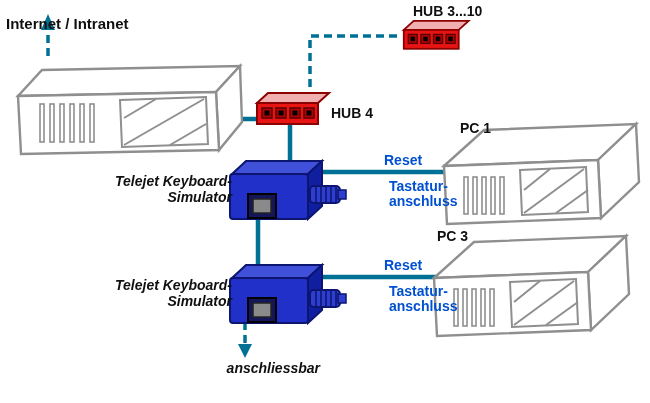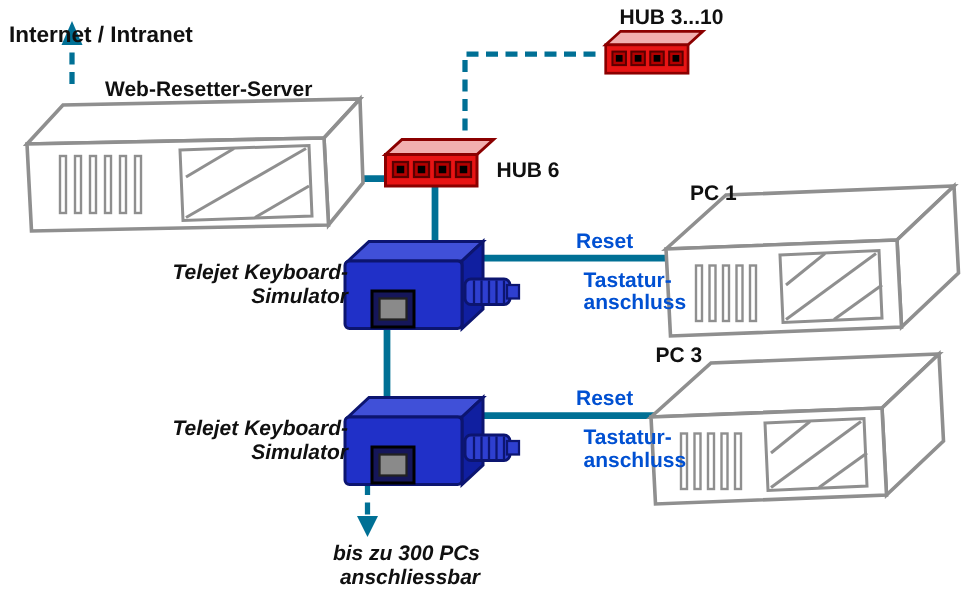--- a/index.html
+++ b/index.html
@@ -114,23 +114,22 @@
     <use href="#pc-shape" transform="translate(-10,112)"></use>
 
     <use href="#hub-shape" transform="translate(255,92)"></use>
     <use href="#hub-shape" transform="translate(402,20) scale(0.9)"></use>
 
     <use href="#sim-shape"></use>
     <use href="#sim-shape" transform="translate(0,104)"></use>
   </svg>
 
   <div class="lbl big" style="left:6px; top:16px;">Internet / Intranet</div>
-  <div class="lbl" style="left:70px; top:51px;">Web-Resetter-Server</div>
   <div class="lbl" style="left:413px; top:3px;">HUB 3...10</div>
-  <div class="lbl" style="left:331px; top:105px;">HUB 6</div>
+  <div class="lbl" style="left:331px; top:105px;">HUB 4</div>
   <div class="lbl" style="left:460px; top:120px;">PC 1</div>
   <div class="lbl" style="left:437px; top:228px;">PC 3</div>
 
   <div class="lbl center" style="left:92px; top:173px; width:140px;">
     <span>Telejet Keyboard-</span>
     <span>Simulator</span>
   </div>
   <div class="lbl center" style="left:92px; top:277px; width:140px;">
     <span>Telejet Keyboard-</span>
     <span>Simulator</span>
@@ -142,17 +141,16 @@
     <span>anschluss</span>
   </div>
 
   <div class="lbl blue" style="left:344px; top:258px;">Reset</div>
   <div class="lbl blue" style="left:349px; top:284px;">
     <span>Tastatur-</span>
     <span>anschluss</span>
   </div>
 
   <div class="lbl center" style="left:180px; top:360px; width:140px;">
-    <span>bis zu 300 PCs</span>
     <span>anschliessbar</span>
   </div>
 
 </div>
 
 </body></html>

